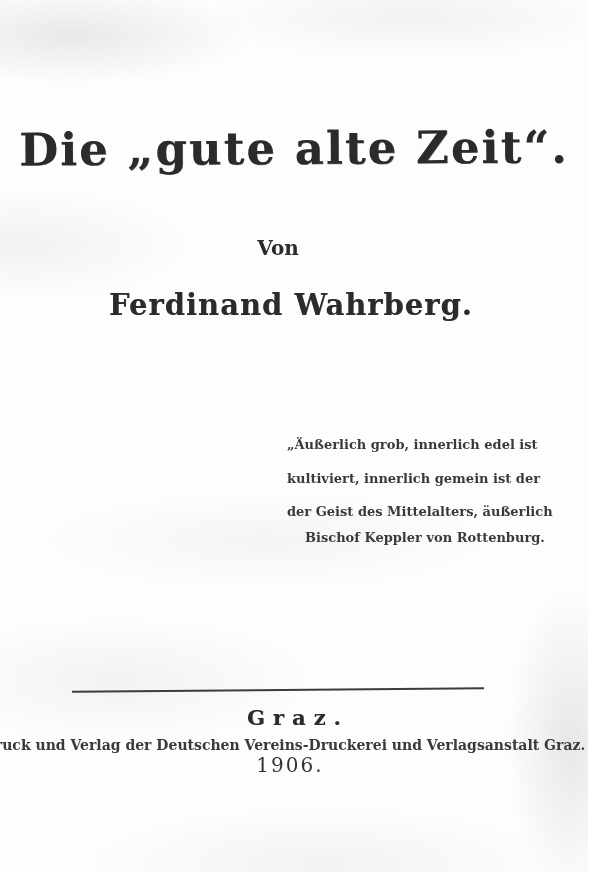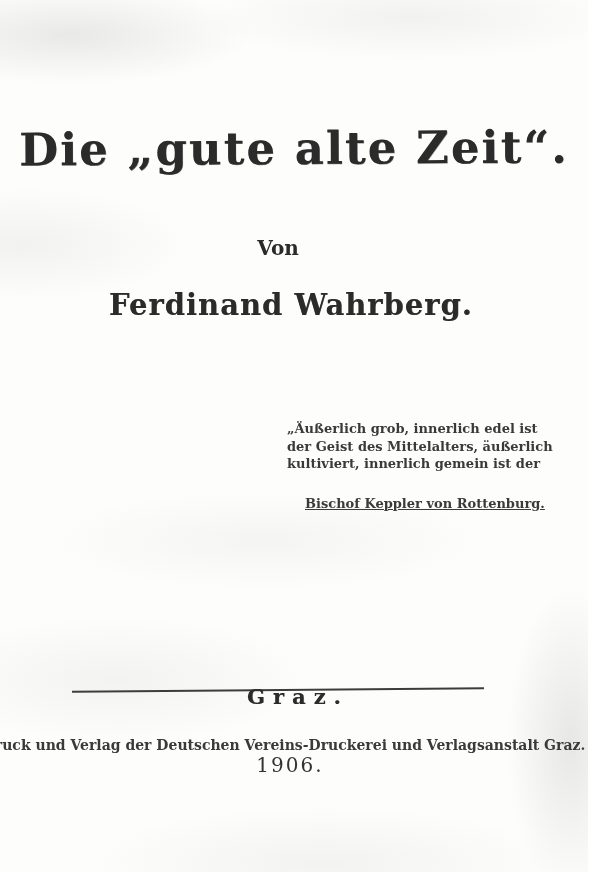--- a/index.html
+++ b/index.html
@@ -51,37 +51,36 @@
   }
   .quote-block {
     top: 420px;
     left: 287px;
     width: 212px;
     font-size: 13px;
     line-height: 17.5px;
     font-weight: bold;
     color: #3a3a3a;
   }
-  .quote-line { white-space: nowrap; }
+  .quote-line { white-space: nowrap; margin-top: 16px; }
   .quote-attribution {
-    margin-top: 22px;
+    margin-top: 8px;
     padding-left: 18px;
     white-space: nowrap;
-    text-decoration: underline;
   }
   .imprint-rule {
     top: 689px;
     left: 72px;
     width: 412px;
     height: 0;
     border-top: 2px solid #3c3c3c;
     transform: rotate(-0.5deg);
   }
   .imprint-place {
-    top: 684px;
+    top: 705px;
     font-size: 21px;
     font-weight: bold;
     letter-spacing: 8px;
     text-indent: 8px;
     text-shadow: 0.3px 0.3px 0 rgba(40,40,40,0.5);
   }
   .imprint-publisher {
     top: 737px;
     left: -20px;
     font-size: 14px;
@@ -103,22 +102,22 @@
 <div class="scan-page">
 
   <div class="abs centered book-title">Die „gute alte Zeit“.</div>
 
   <div class="abs centered byline">Von</div>
 
   <div class="abs centered author">Ferdinand Wahrberg.</div>
 
   <div class="abs quote-block">
     <div class="quote-line">„Äußerlich grob, innerlich edel ist</div>
+    <div class="quote-line">kultiviert, innerlich gemein ist der</div>
     <div class="quote-line">der Geist des Mittelalters, äußerlich</div>
-    <div class="quote-line">kultiviert, innerlich gemein ist der</div>
     <div class="quote-attribution">Bischof Keppler von Rottenburg.</div>
   </div>
 
   <div class="abs imprint-rule"></div>
 
   <div class="abs centered imprint-place">Graz.</div>
 
   <div class="abs centered imprint-publisher">Druck und Verlag der Deutschen Vereins-Druckerei und Verlagsanstalt Graz.</div>
 
   <div class="abs centered imprint-year">1906.</div>

